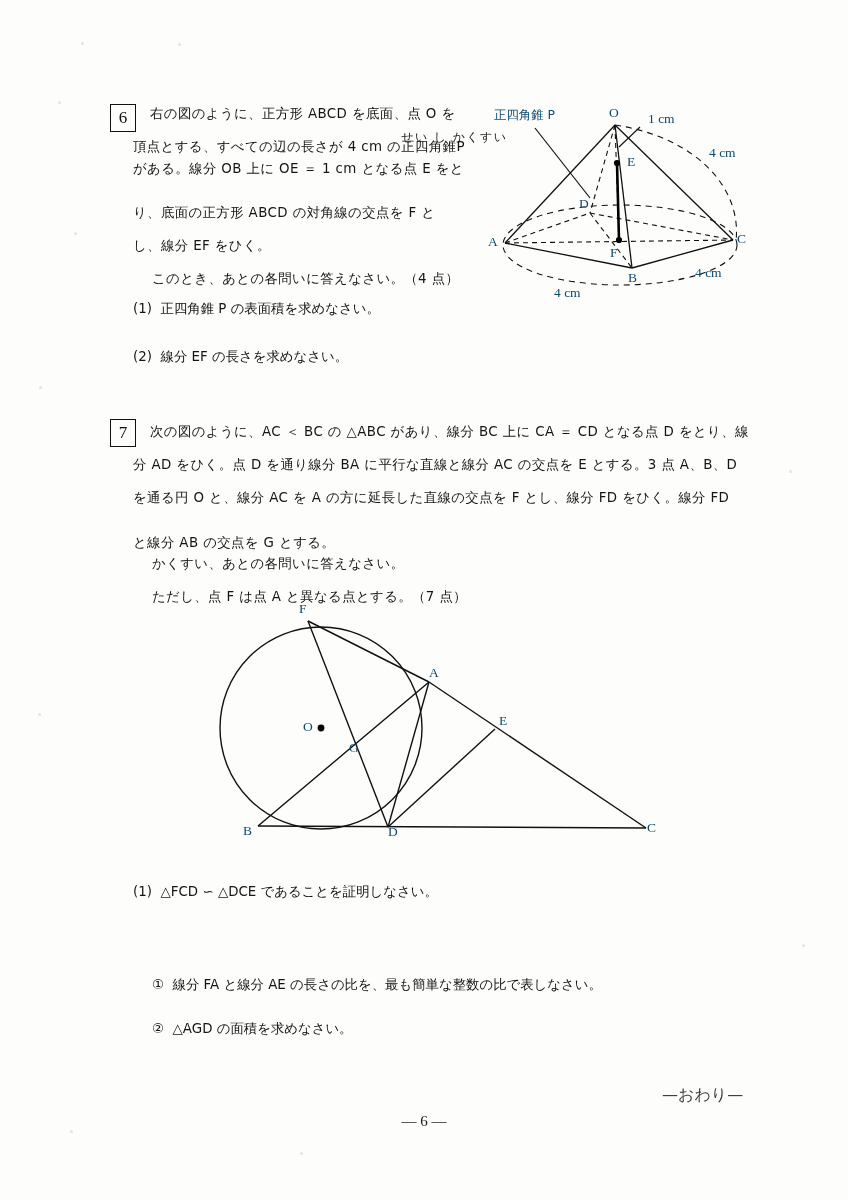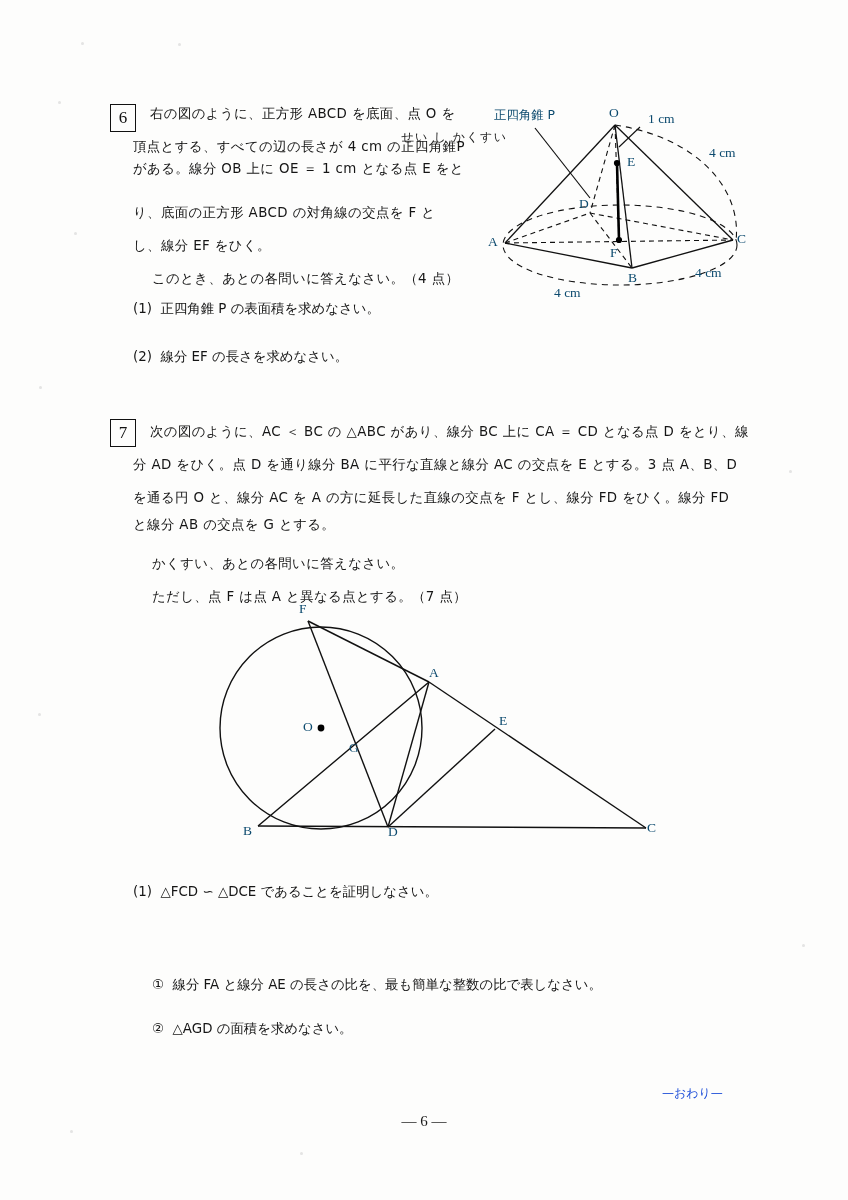--- a/index.html
+++ b/index.html
@@ -86,22 +86,22 @@
     left: 0;
     width: 848px;
     text-align: center;
     font-family: "Liberation Serif", serif;
     font-size: 15px;
     color: #1a1a1a;
   }
   .endmark {
     position: absolute;
     font-family: "DejaVu Sans", sans-serif;
-    font-size: 12px;
-    color: #1d4ed8;
+    font-size: 16px;
+    color: #404040;
   }
 
   svg { display: block; }
   .spec { position: absolute; background: #cfcfcf; border-radius: 50%; opacity: .55; }
 </style>
 </head>
 <body>
 
 <div class="page">
 
@@ -183,21 +183,21 @@
     <div class="figlabel" style="left:229px;top:50px;">4 cm</div>
     <div class="figlabel" style="left:215px;top:170px;">4 cm</div>
     <div class="figlabel" style="left:74px;top:190px;">4 cm</div>
   </div>
 
   <div class="qnum" style="left:110px;top:419px;">7</div>
 
   <div class="line jp" style="left:150px;top:423px;">次の図のように、AC ＜ BC の △ABC があり、線分 BC 上に CA ＝ CD となる点 D をとり、線</div>
   <div class="line jp" style="left:133px;top:456px;">分 AD をひく。点 D を通り線分 BA に平行な直線と線分 AC の交点を E とする。3 点 A、B、D</div>
   <div class="line jp" style="left:133px;top:489px;">を通る円 O と、線分 AC を A の方に延長した直線の交点を F とし、線分 FD をひく。線分 FD</div>
-  <div class="line jp" style="left:133px;top:516px;">と線分 AB の交点を G とする。</div>
+  <div class="line jp" style="left:133px;top:534px;">と線分 AB の交点を G とする。</div>
 
   <div class="line jp" style="left:152px;top:555px;">かくすい、あとの各問いに答えなさい。</div>
   <div class="line jp" style="left:152px;top:588px;">ただし、点 F は点 A と異なる点とする。（7 点）</div>
 
   <div style="position:absolute;left:210px;top:598px;width:470px;height:250px;">
     <svg width="470" height="250" viewBox="0 0 470 250">
 
       <circle cx="111" cy="130" r="101" fill="none" stroke="#111" stroke-width="1.4"></circle>
 
       <line x1="48" y1="228" x2="436" y2="230" stroke="#111" stroke-width="1.4"></line>

